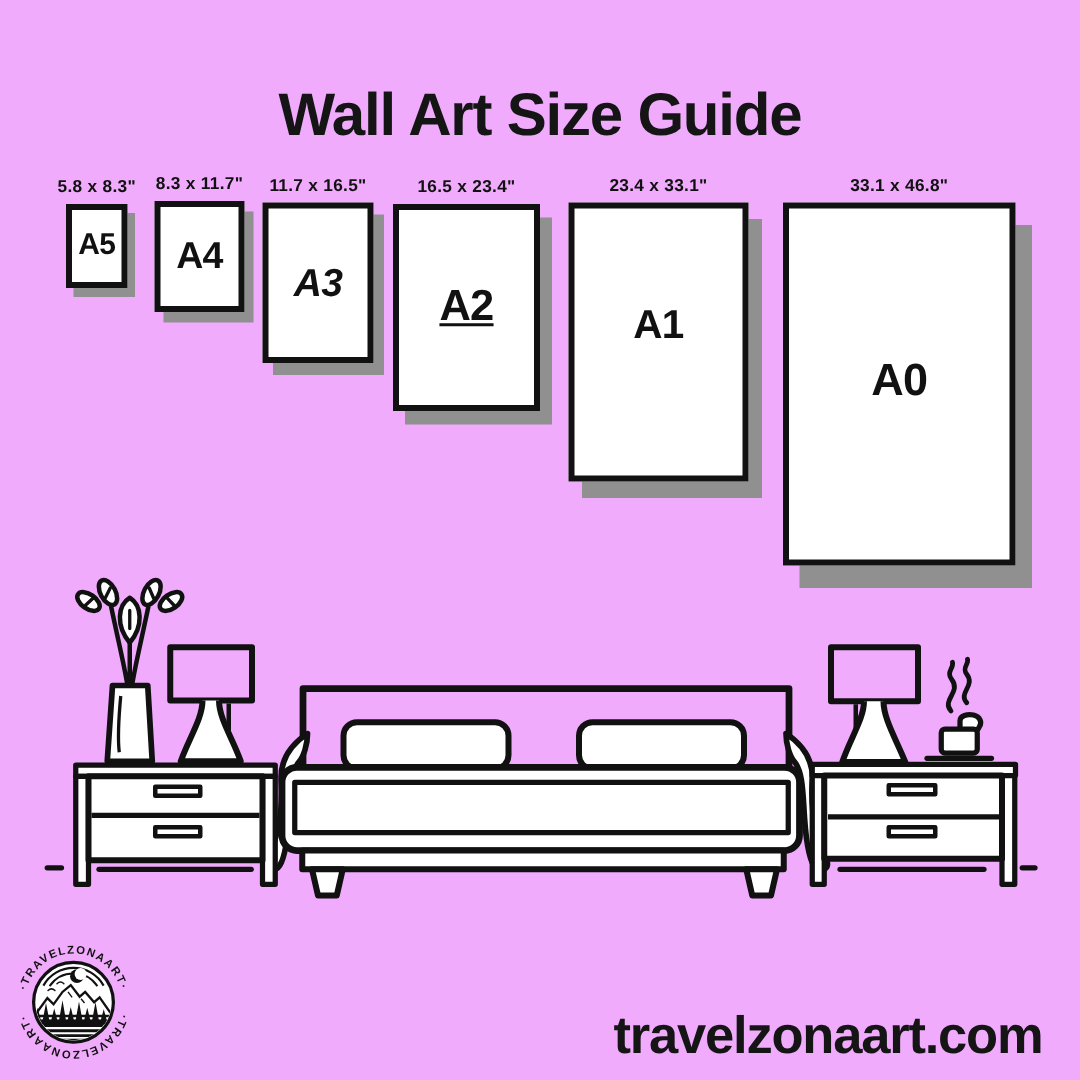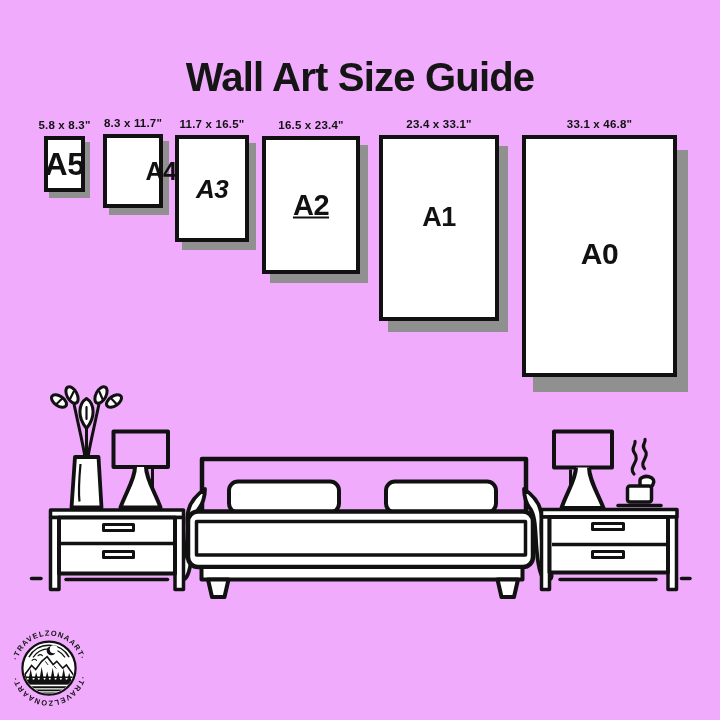--- a/index.html
+++ b/index.html
@@ -25,29 +25,29 @@
 
 <div class="stage">
 
   <h1 class="title">Wall Art Size Guide</h1>
 
   <div id="boxes">
     <div class="size-item" style="left: 44px; top: 136px; width: 41px; height: 56px;">
       <div class="dims">5.8 x 8.3"</div>
       <div class="shadow" style="left: 5px; top: 6px; background: rgb(144, 144, 144);"></div>
       <div class="paper">
-        <span class="code" style="font-size: 32px; top: 50%;">A5</span>
+        <span class="code" style="font-size: 20px; top: 50%;">A5</span>
       </div>
     </div>
 
     <div class="size-item" style="left: 103px; top: 134px; width: 60px; height: 74px;">
       <div class="dims">8.3 x 11.7"</div>
       <div class="shadow" style="left: 6px; top: 7px; background: rgb(144, 144, 144);"></div>
       <div class="paper">
-        <span class="code" style="font-size: 25px; top: 50%; margin-left: 28px;">A4</span>
+        <span class="code" style="font-size: 25px; top: 50%;">A4</span>
       </div>
     </div>
 
     <div class="size-item" style="left: 175px; top: 135px; width: 74px; height: 107px;">
       <div class="dims">11.7 x 16.5"</div>
       <div class="shadow" style="left: 7px; top: 8px; background: rgb(144, 144, 144);"></div>
       <div class="paper">
         <span class="code" style="font-size: 26px; top: 50%; font-style: italic;">A3</span>
       </div>
     </div>
@@ -181,14 +181,15 @@
     <g font-family="&quot;Liberation Sans&quot;,&quot;DejaVu Sans&quot;,sans-serif" font-size="8.2" font-weight="bold" letter-spacing="1.1" fill="currentColor">
       <text>
         <textPath href="#lgTop" xlink:href="#lgTop" startOffset="50%" text-anchor="middle">·TRAVELZONAART·</textPath>
       </text>
       <text>
         <textPath href="#lgBot" xlink:href="#lgBot" startOffset="50%" text-anchor="middle">·TRAVELZONAART·</textPath>
       </text>
     </g>
   </svg>
 
+  <div class="website">travelzonaart.com</div>
 
 </div>
 
 </body></html>

